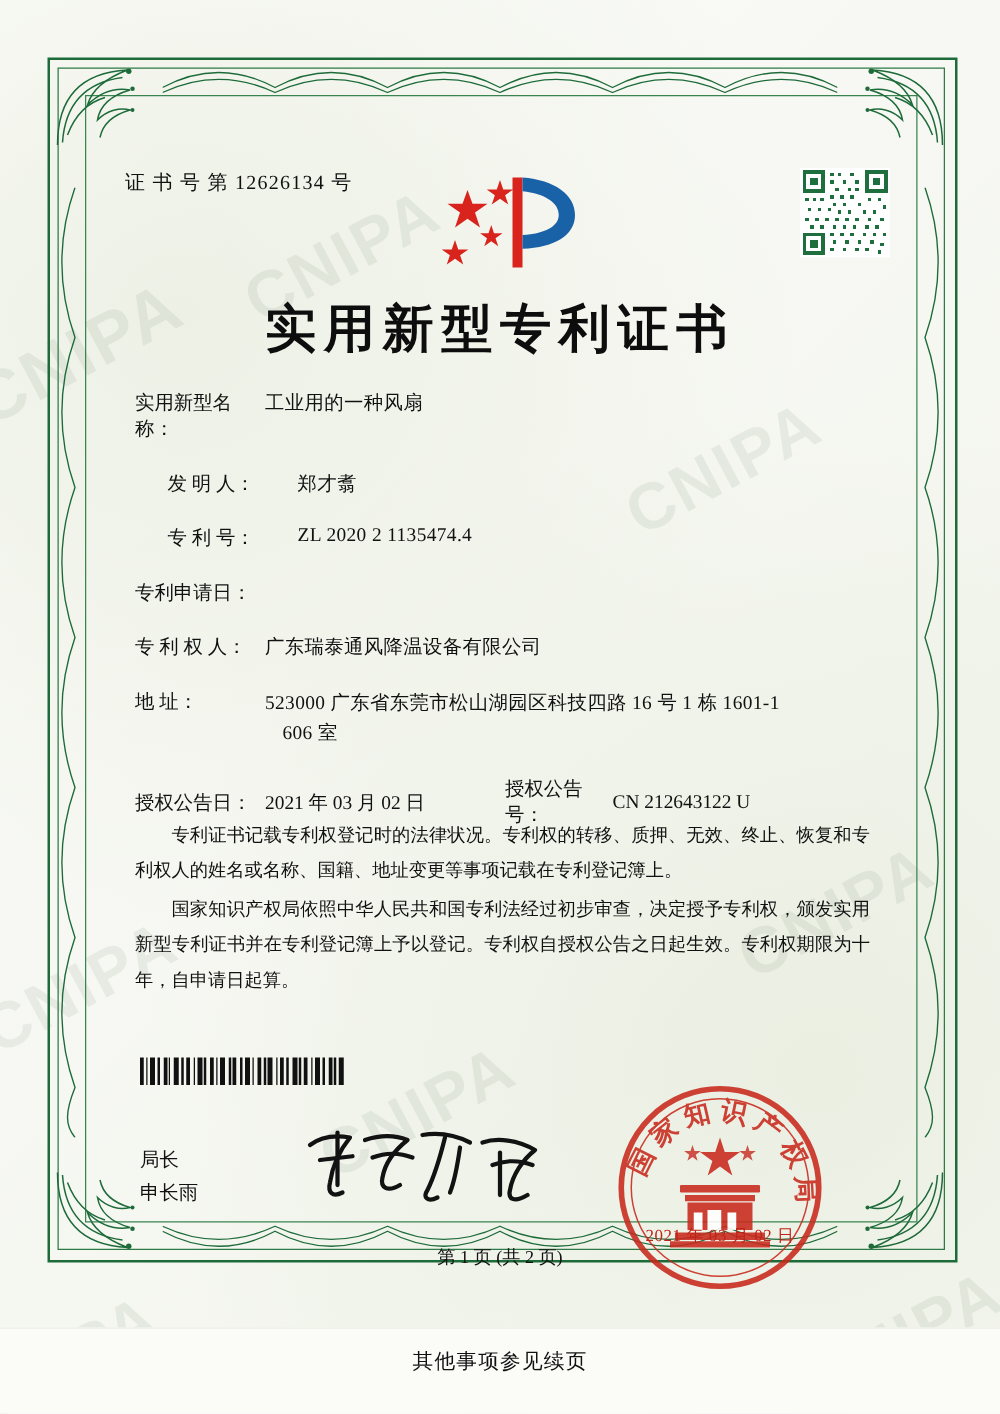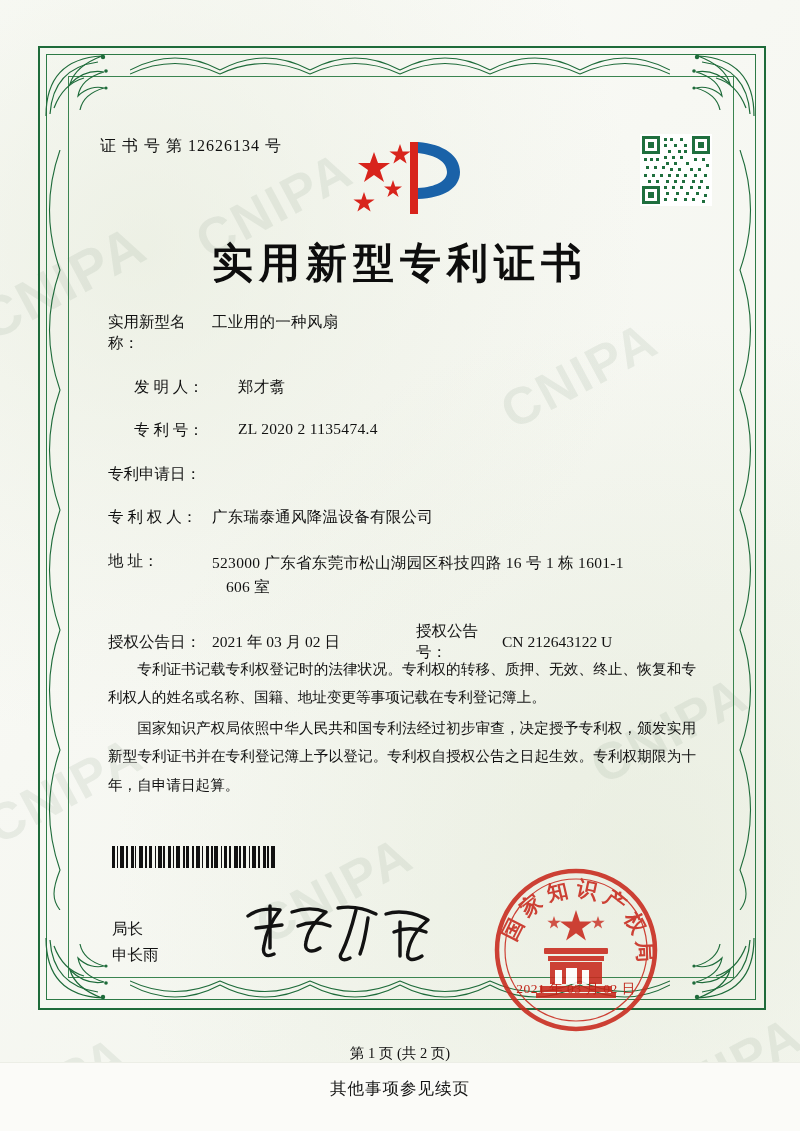--- a/index.html
+++ b/index.html
@@ -153,21 +153,21 @@
     letter-spacing: 0px;
   }
   .row .val {
     flex: 1;
     letter-spacing: .3px;
   }
   .row.wrap .val { line-height: 1.55; }
   .row .val .second-line { display:block; padding-left: 14px; }
 
   .row-inline { display:flex; align-items:center; }
-  .row-inline .lbl2 { margin-left: 54px; width: 86px; flex: 0 0 86px;}
+  .row-inline .lbl2 { margin-left: 42px; width: 86px; flex: 0 0 86px;}
 
   
   .lbl.j2 { letter-spacing: 0; margin-left: 26px; }
 
   
   .paras {
     position: absolute;
     left: 108px; top: 655px;
     width: 588px;
     font-size: 14.6px;
@@ -216,21 +216,21 @@
     width: 142px;
     text-align: center;
     font-size: 13.5px;
     color: #c02418;
     letter-spacing: .5px;
   }
 
   
   .page-num {
     position: absolute;
-    left: 0; right: 0; top: 1044px;
+    left: 0; right: 0; top: 996px;
     text-align: center;
     font-size: 14.5px;
     color: #111;
   }
   .footer-note {
     position: absolute;
     left: 0; right: 0; top: 1078px;
     text-align: center;
     font-size: 16.5px;
     color: #111;

